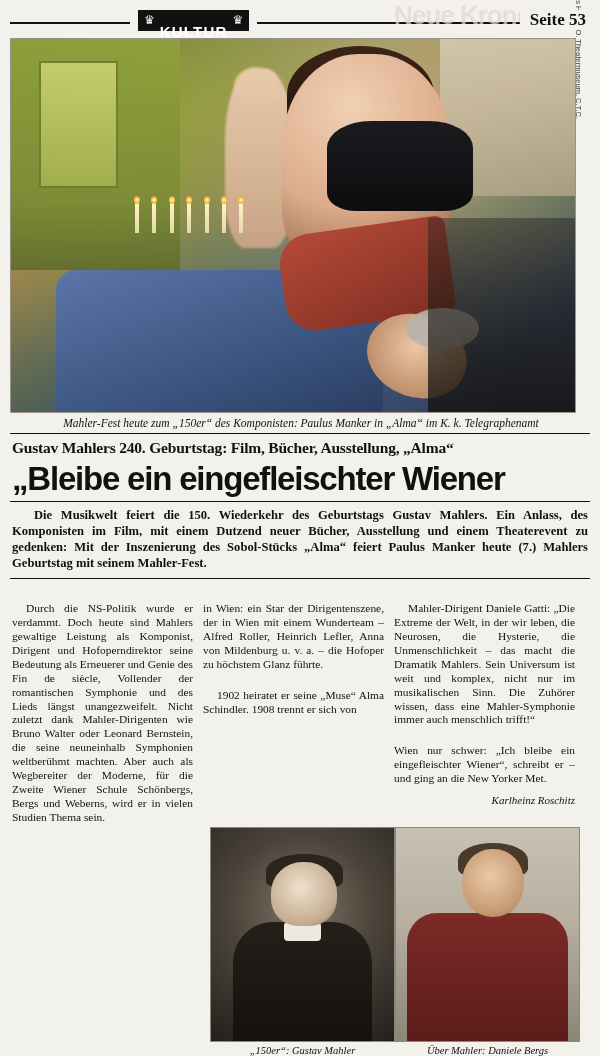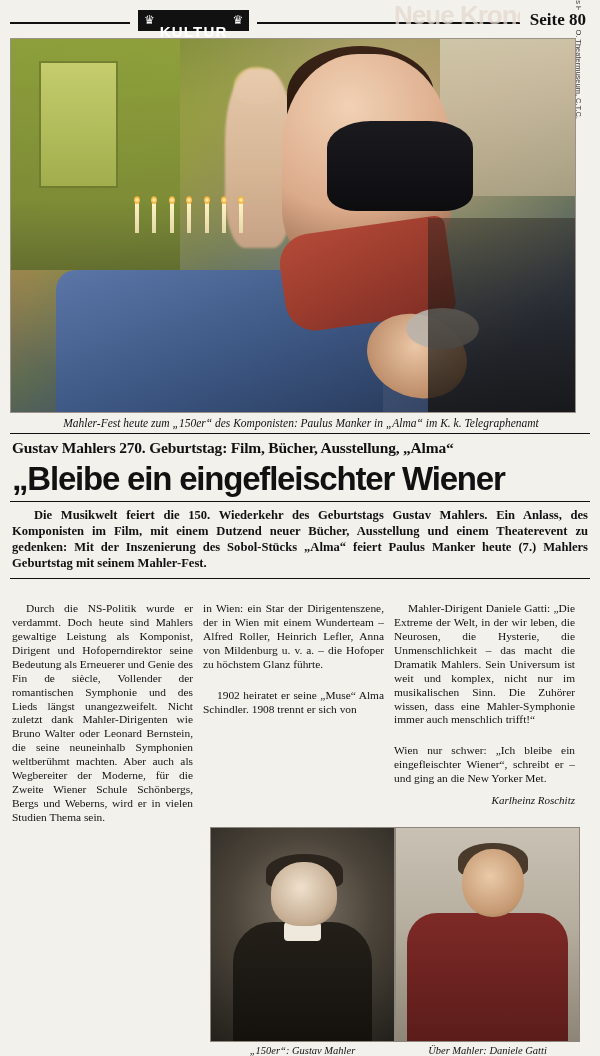--- a/index.html
+++ b/index.html
@@ -355,21 +355,21 @@
   <div class="masthead">
     <div class="mast-rule"></div>
     <div class="ghost-text">Neue Krone</div>
     <div class="mast-left">
       <div class="kultur-badge">
         <span class="crown">♛</span>
         <span class="ktext">KULTUR</span>
         <span class="crown-r">♛</span>
       </div>
     </div>
-    <div class="mast-right">Seite 80</div>
+    <div class="mast-right">Seite 53</div>
   </div>
 
   <div class="photo-wrap">
     <div class="photo-main">
       <div class="ph-wall"></div>
       <div class="ph-window"></div>
       <div class="ph-pillow"></div>
       <div class="ph-nude-hair"></div>
       <div class="ph-nude"></div>
       <div class="ph-candles">
@@ -391,21 +391,21 @@
       <div class="ph-dark-r"></div>
     </div>
   </div>
 
   <div class="credit-col">
     <span class="credit-rot">Fotos: Lukas Höller, O. Theatermuseum, C.T.C.</span>
   </div>
 
   <div class="photo-caption">Mahler-Fest heute zum „150er“ des Komponisten: Paulus Manker in „Alma“ im K. k. Telegraphenamt</div>
 
-  <div class="kicker">Gustav Mahlers 270. Geburtstag: Film, Bücher, Ausstellung, „Alma“</div>
+  <div class="kicker">Gustav Mahlers 240. Geburtstag: Film, Bücher, Ausstellung, „Alma“</div>
   <div class="headline">„Bleibe ein eingefleischter Wiener</div>
 
   <div class="lead"><span class="indent"></span><span>Die Musikwelt feiert die 150. Wiederkehr des Geburtstags Gustav Mahlers. Ein Anlass, des Komponisten im Film, mit einem Dutzend neuer Bücher, Ausstellung und einem Theaterevent zu gedenken: Mit der Inszenierung des Sobol-Stücks „Alma“ feiert Paulus Manker heute (7.) Mahlers Geburtstag mit seinem Mahler-Fest.</span></div>
 
   <div class="cols">
     <div class="col">
       <p><span class="ind"></span><span>Durch die NS-Politik wurde er verdammt. Doch heute sind Mahlers gewaltige Leistung als Komponist, Dirigent und Hofoperndirektor seine Bedeutung als Erneuerer und Genie des Fin de siècle, Vollender der romantischen Symphonie und des Lieds längst unangezweifelt. Nicht zuletzt dank Mahler-Dirigenten wie Bruno Walter oder Leonard Bernstein, die seine neuneinhalb Symphonien weltberühmt machten. Aber auch als Wegbereiter der Moderne, für die Zweite Wiener Schule Schönbergs, Bergs und Weberns, wird er in vielen Studien Thema sein.</span></p>
     </div>
     <div class="col">
       <p><span>in Wien: ein Star der Dirigentenszene, der in Wien mit einem Wunderteam – Alfred Roller, Heinrich Lefler, Anna von Mildenburg u. v. a. – die Hofoper zu höchstem Glanz führte.</span></p>
@@ -429,17 +429,17 @@
       </div>
       <div class="bcaption">„150er“: Gustav Mahler</div>
     </div>
     <div class="bphoto">
       <div class="bimg">
         <div class="gatti-bg"></div>
         <div class="gatti-body"></div>
         <div class="gatti-hair"></div>
         <div class="gatti-head"></div>
       </div>
-      <div class="bcaption">Über Mahler: Daniele Gatti</div>
+      <div class="bcaption">Über Mahler: Daniele Bergs</div>
     </div>
   </div>
 
 </div>
 
 </body></html>

